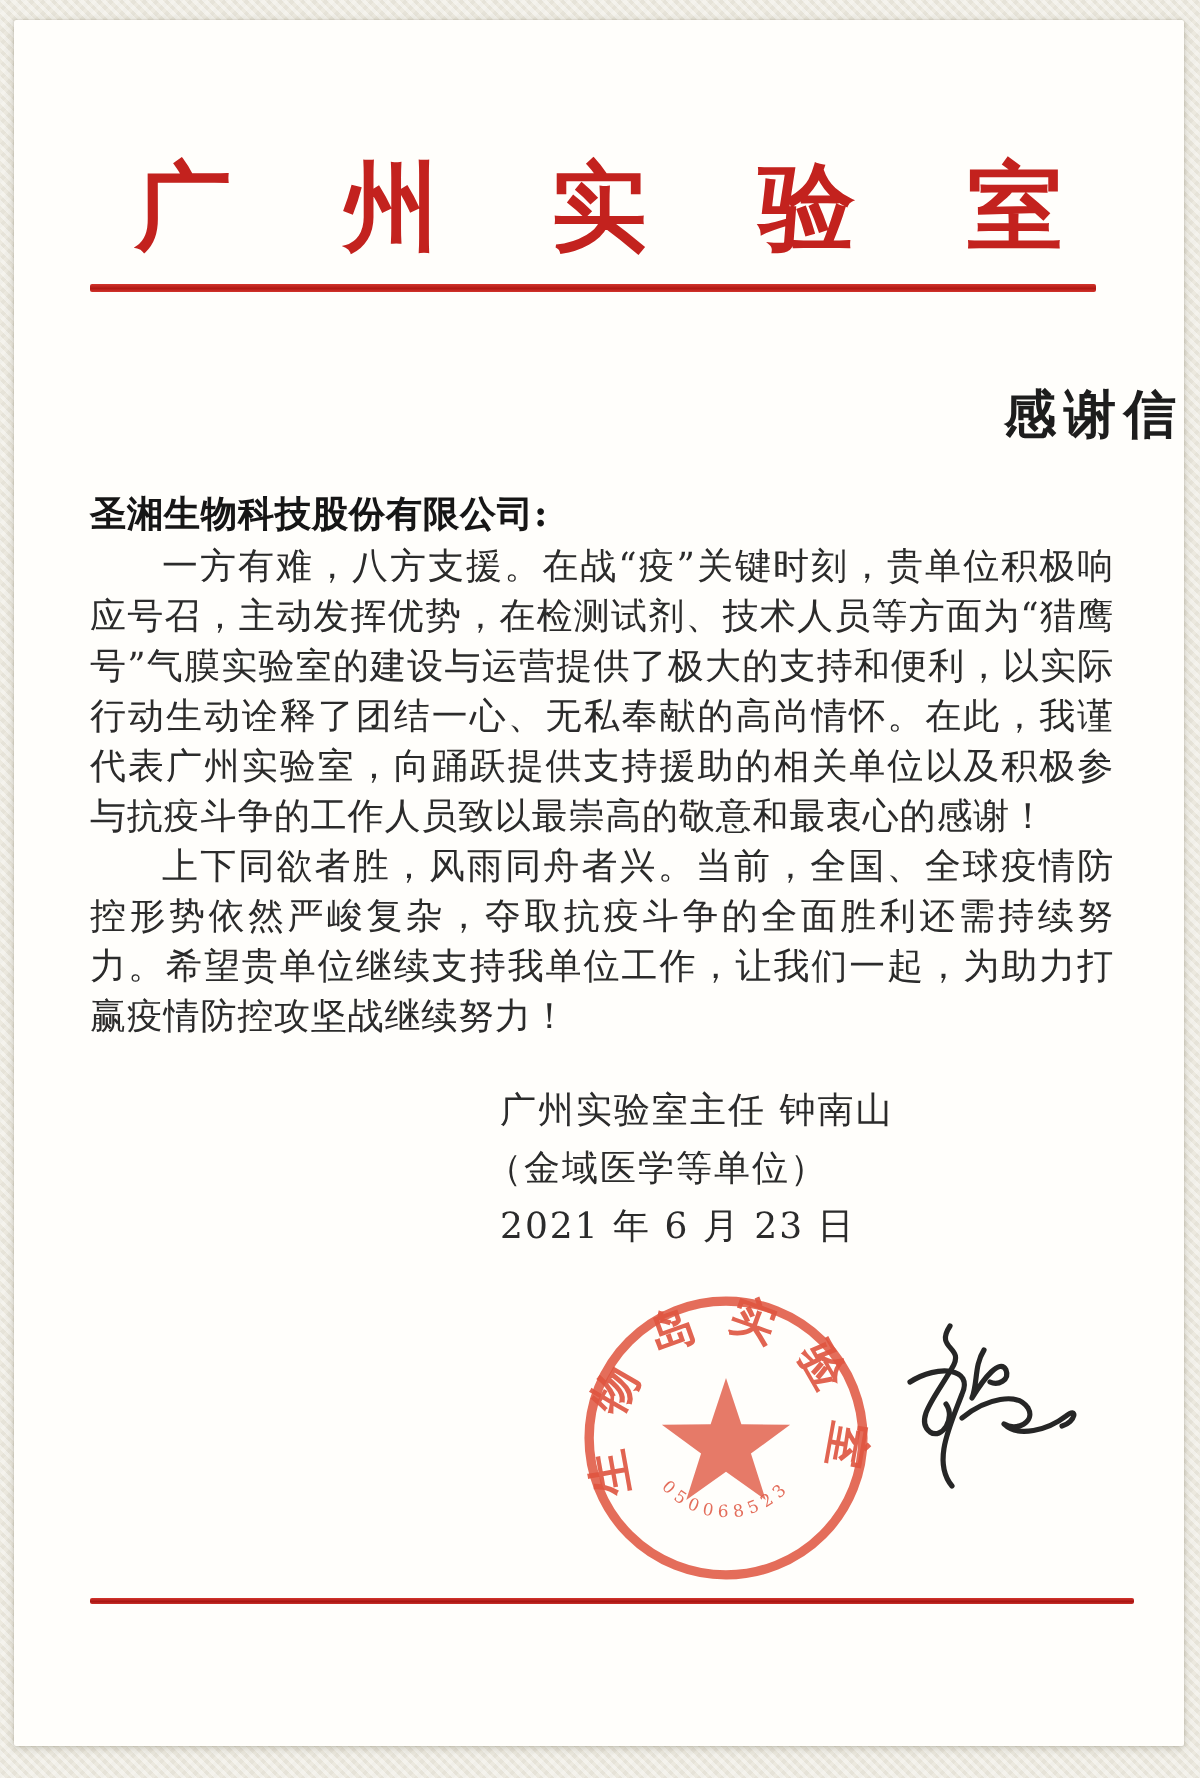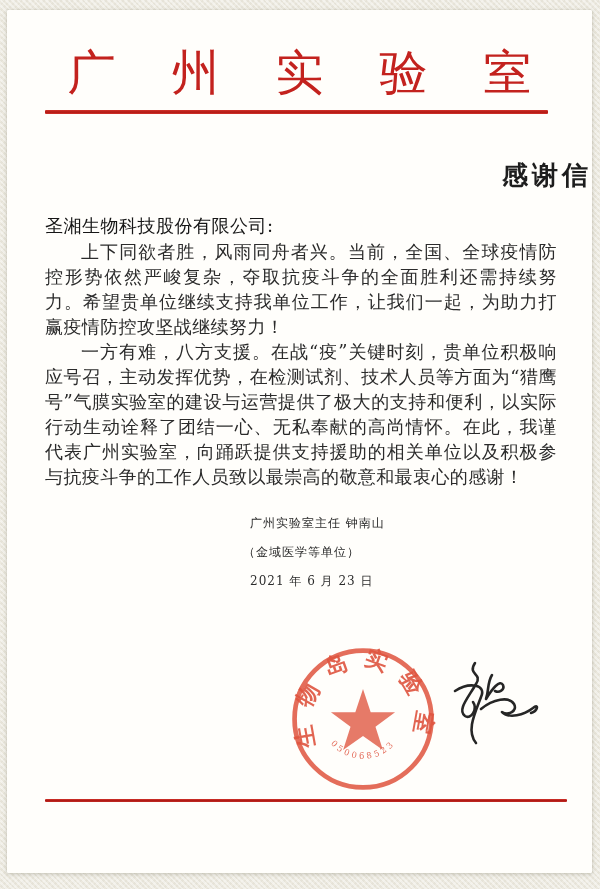--- a/index.html
+++ b/index.html
@@ -15,25 +15,25 @@
   }
   .page {
     position: absolute;
     left: 7px; right: 8px; top: 10px; bottom: 16px;
     background: #fffefb;
     box-shadow: 0 1px 4px rgba(90,85,60,.28), 0 0 1px rgba(90,85,60,.25);
     border-radius: 1px;
     overflow: hidden;
   }
   .header-title {
-    margin-top: 32px;
+    margin-top: 64px;
     height: 60px;
     text-align: center;
     font-size: 48px;
-    font-weight: normal;
+    font-weight: bold;
     color: #c3221e;
     line-height: 60px;
     white-space: nowrap;
   }
   .header-title .tspan { letter-spacing: 56px; margin-right: -56px; }
   .header-rule {
     margin: 8px 44px 0 38px;
     height: 4px;
     background: linear-gradient(#d3342c, #b11813 55%, #d3342c);
     border-radius: 1px;
@@ -48,30 +48,30 @@
     text-indent: 4px;
   }
   .letter-body {
     margin: 20px 35px 0 38px;
     color: #2b2b2b;
     font-size: 18px;
     line-height: 25px;
     text-align: justify;
   }
   .recipient {
-    font-weight: normal;
+    font-weight: bold;
     color: #161616;
     margin-bottom: 1px;
     letter-spacing: .5px;
   }
   .para { text-indent: 2em; letter-spacing: .4px; }
   .sign-block {
     position: relative;
     margin: 20px 0 0 205px;
-    font-size: 12px;
+    font-size: 18px;
     line-height: 29px;
     color: #2b2b2b;
     z-index: 2;
   }
   .sign-line1 { letter-spacing: 1px; }
   .sign-line2 { margin-left: -7px; letter-spacing: 1px; }
   .sign-date  { letter-spacing: 1px; }
   .seal {
     position: absolute;
     left: 281px; top: 634px;
@@ -104,22 +104,22 @@
   <div class="header-title">
     <span class="tspan">广州实验室</span>
   </div>
 
   <div class="header-rule"></div>
 
   <div class="letter-title">感谢信</div>
 
   <div class="letter-body">
     <div class="recipient">圣湘生物科技股份有限公司:</div>
+    <div class="para">一方有难，八方支援。在战“疫”关键时刻，贵单位积极响应号召，主动发挥优势，在检测试剂、技术人员等方面为“猎鹰号”气膜实验室的建设与运营提供了极大的支持和便利，以实际行动生动诠释了团结一心、无私奉献的高尚情怀。在此，我谨代表广州实验室，向踊跃提供支持援助的相关单位以及积极参与抗疫斗争的工作人员致以最崇高的敬意和最衷心的感谢！</div>
     <div class="para">上下同欲者胜，风雨同舟者兴。当前，全国、全球疫情防控形势依然严峻复杂，夺取抗疫斗争的全面胜利还需持续努力。希望贵单位继续支持我单位工作，让我们一起，为助力打赢疫情防控攻坚战继续努力！</div>
-    <div class="para">一方有难，八方支援。在战“疫”关键时刻，贵单位积极响应号召，主动发挥优势，在检测试剂、技术人员等方面为“猎鹰号”气膜实验室的建设与运营提供了极大的支持和便利，以实际行动生动诠释了团结一心、无私奉献的高尚情怀。在此，我谨代表广州实验室，向踊跃提供支持援助的相关单位以及积极参与抗疫斗争的工作人员致以最崇高的敬意和最衷心的感谢！</div>
 
     <div class="sign-block">
       <div class="sign-line1">广州实验室主任 钟南山</div>
       <div class="sign-line2">（金域医学等单位）</div>
       <div class="sign-date">2021 年 6 月 23 日</div>
     </div>
   </div>
 
   <svg class="seal" viewBox="0 0 160 160" aria-hidden="true">
     <circle cx="80" cy="80" r="73" fill="none" stroke="#dd4a33" stroke-width="5" opacity="0.88"></circle>

